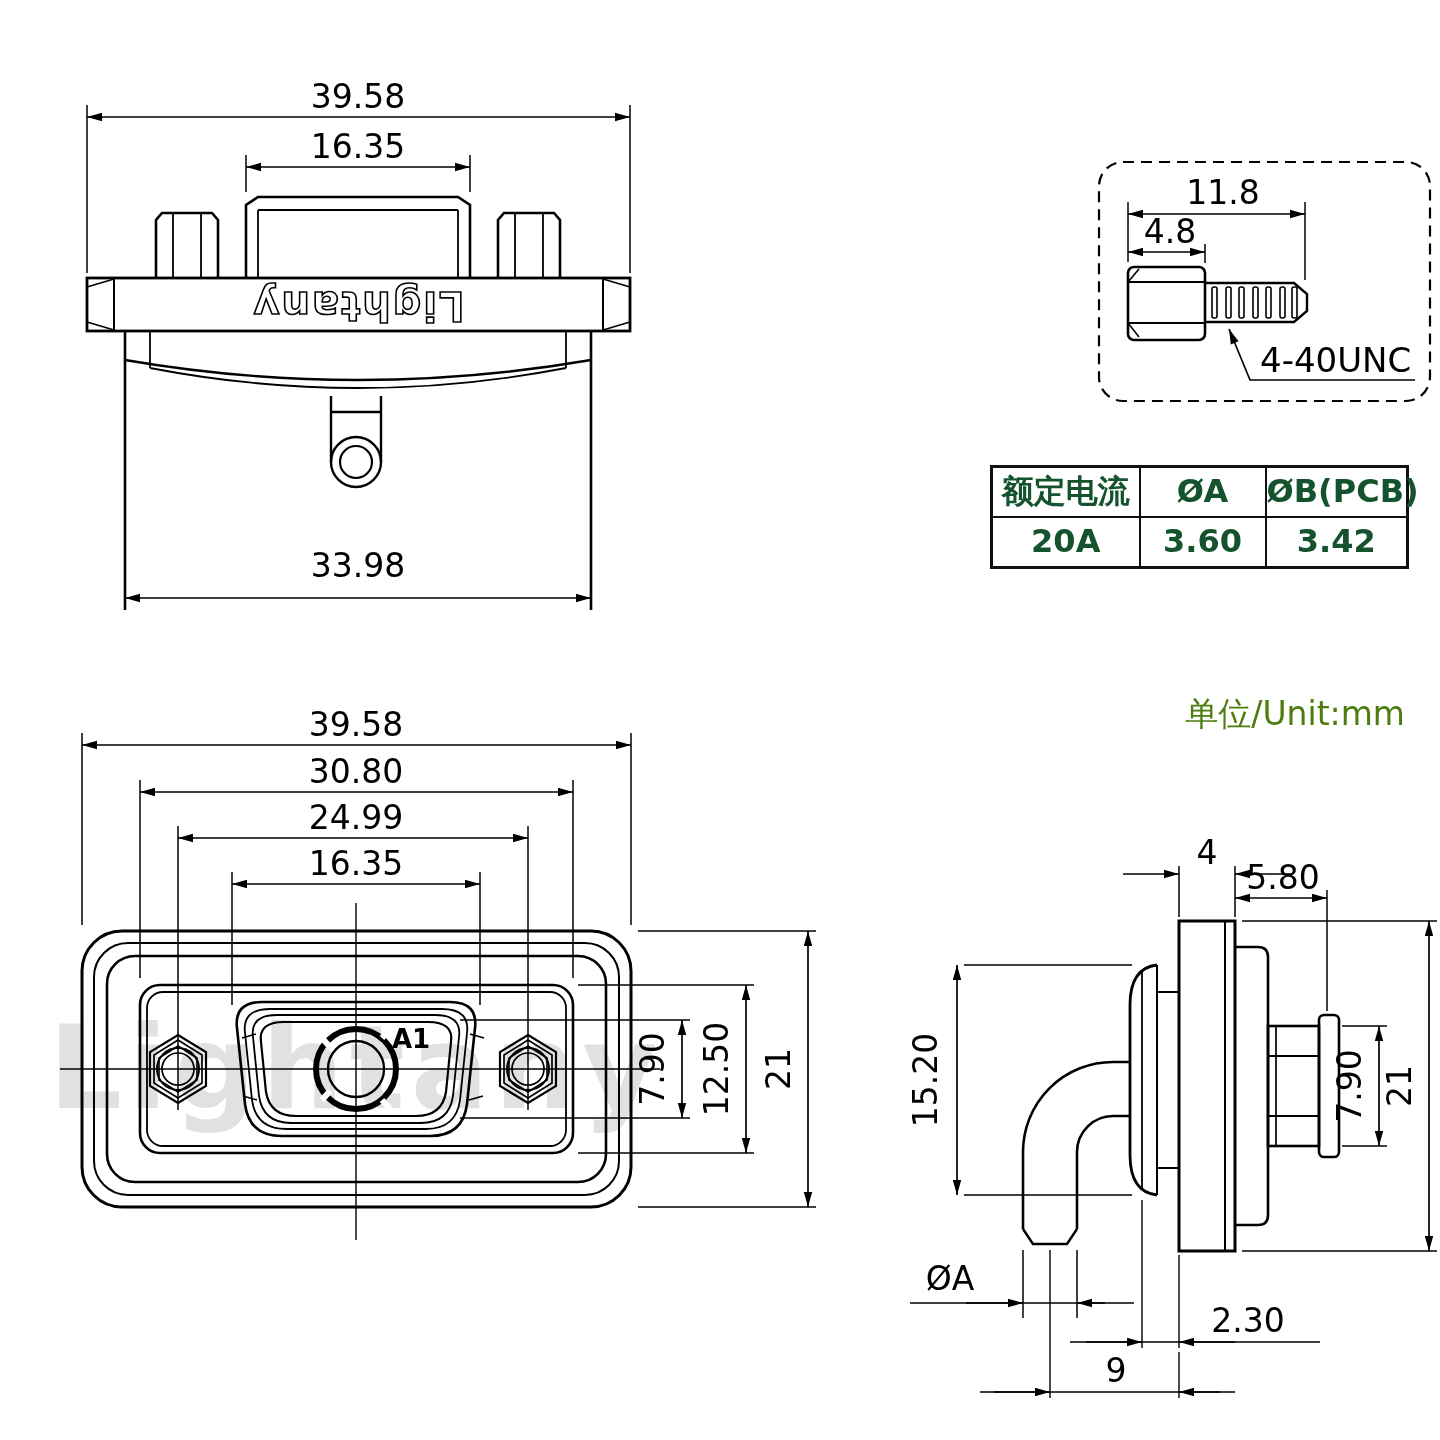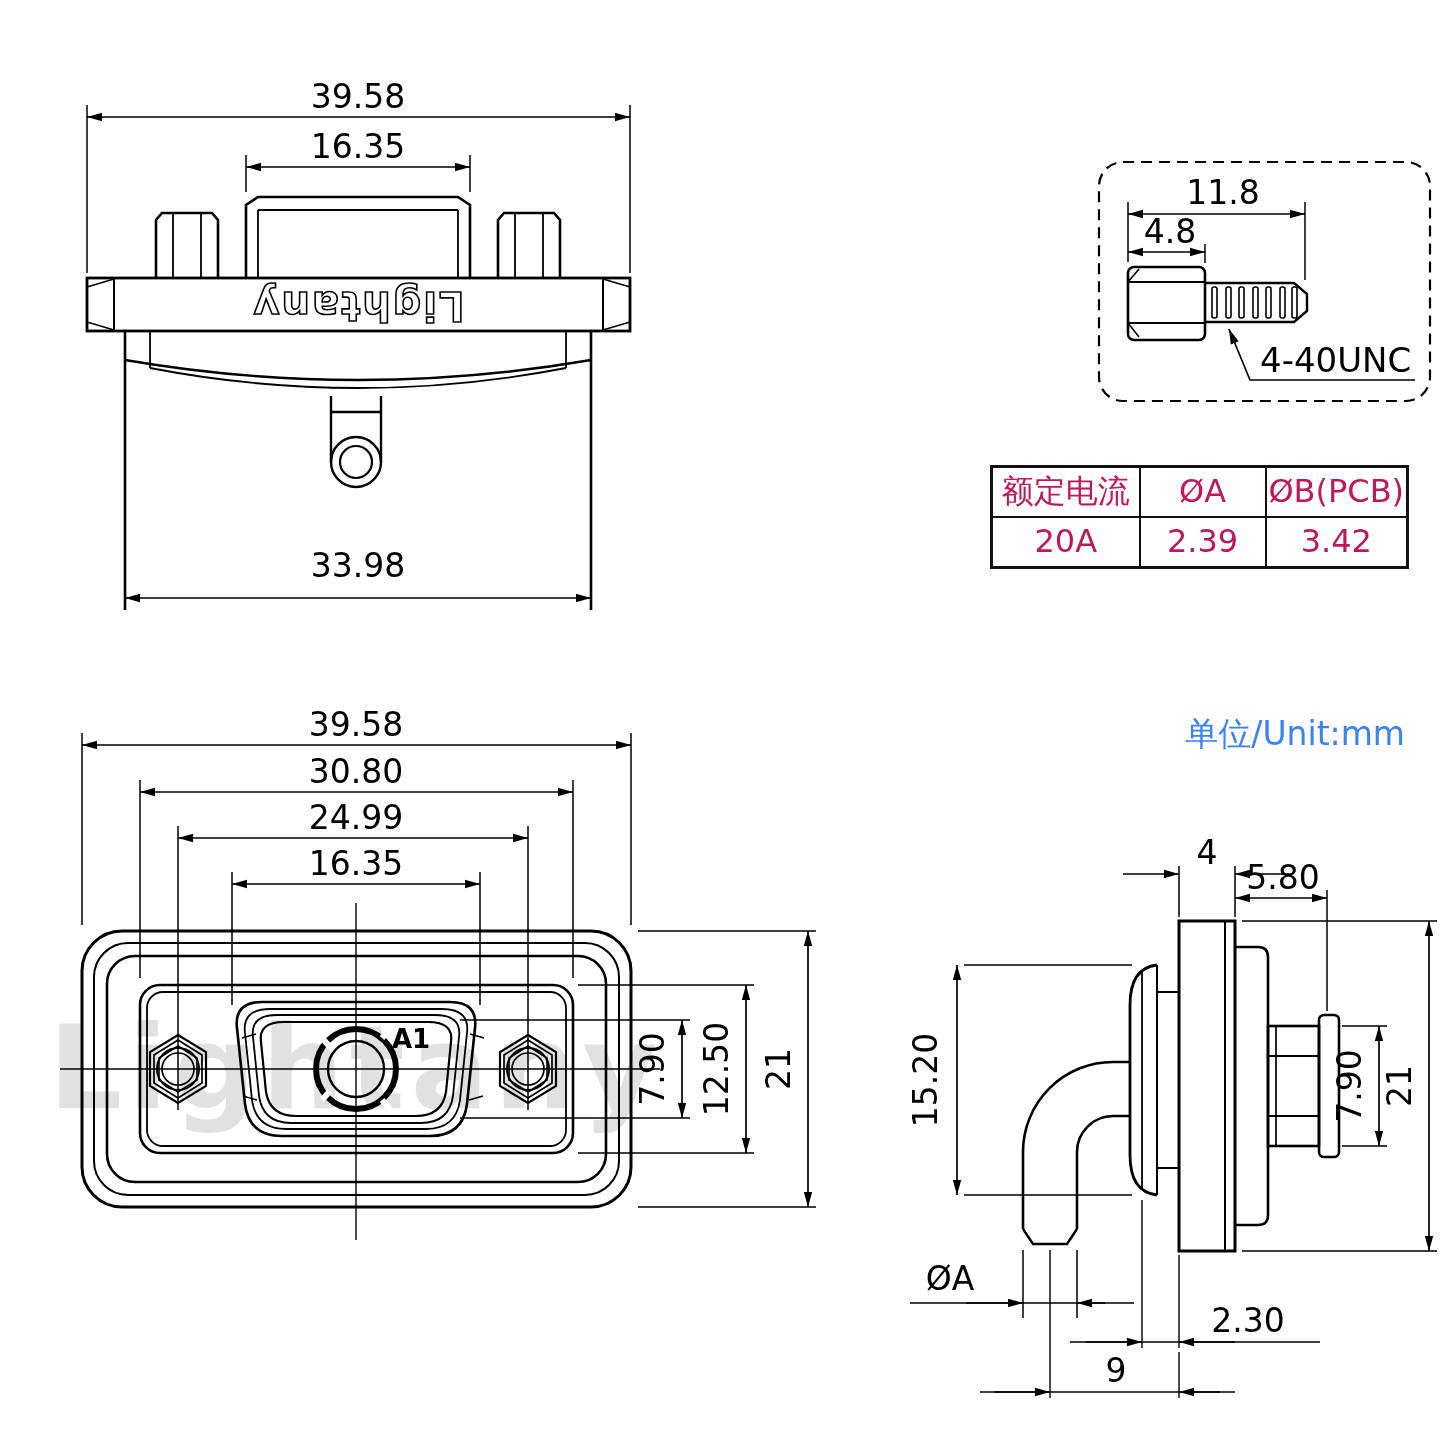--- a/index.html
+++ b/index.html
@@ -7,24 +7,24 @@
         font-family:"DejaVu Sans","Liberation Sans",sans-serif;padding-left:30px;}
   svg text{font-family:"DejaVu Sans","Liberation Sans",sans-serif;fill:#000;}
   .dimtxt{font-size:33px;}
   .lbltxt{font-size:34px;}
   .a1txt{font-size:26px;font-weight:bold;}
   .wmark{font-size:115px;font-weight:bold;fill:#c9c9c9;opacity:.55;letter-spacing:6px;}
   .logotxt{font-size:40px;font-weight:600;fill:none;stroke:#000;stroke-width:1.6px;letter-spacing:2px;}
   .spec-table{position:absolute;left:990px;top:465px;width:416px;border-collapse:collapse;
               table-layout:fixed;background:#fff;}
   .spec-table th,.spec-table td{border:2.5px solid #111;text-align:center;vertical-align:middle;
-              font-size:32px;font-weight:400;color:#be185d;height:48px;padding:0;line-height:1.1;}
+              font-size:32px;font-weight:700;color:#14532d;height:48px;padding:0;line-height:1.1;}
   .spec-table{border:3px solid #111;}
-  .unit-note{position:absolute;left:990px;top:712px;width:415px;text-align:right;
-             font-size:33px;color:#3b82f6;}
+  .unit-note{position:absolute;left:990px;top:692px;width:415px;text-align:right;
+             font-size:33px;color:#4d7c0f;}
 </style>
 </head>
 <body>
 
 <div class="page">
 
 <svg width="1440" height="1440" viewBox="0 0 1440 1440">
   <defs>
     <marker id="arr" markerUnits="userSpaceOnUse" markerWidth="18" markerHeight="12" refX="16" refY="6" orient="auto-start-reverse">
       <path d="M16,6 L1,1.8 L1,10.2 Z" fill="#000"></path>
@@ -334,21 +334,21 @@
         <col style="width:142px">
       </colgroup>
     <tbody>
         <tr>
       <th>额定电流</th>
       <th>ØA</th>
       <th>ØB(PCB)</th>
     </tr>
     <tr>
       <td>20A</td>
-      <td>2.39</td>
+      <td>3.60</td>
       <td>3.42</td>
     </tr>
   </tbody>
     </table>
 
   <div class="unit-note">单位/Unit:mm</div>
 
 </div>
 
 </body></html>

